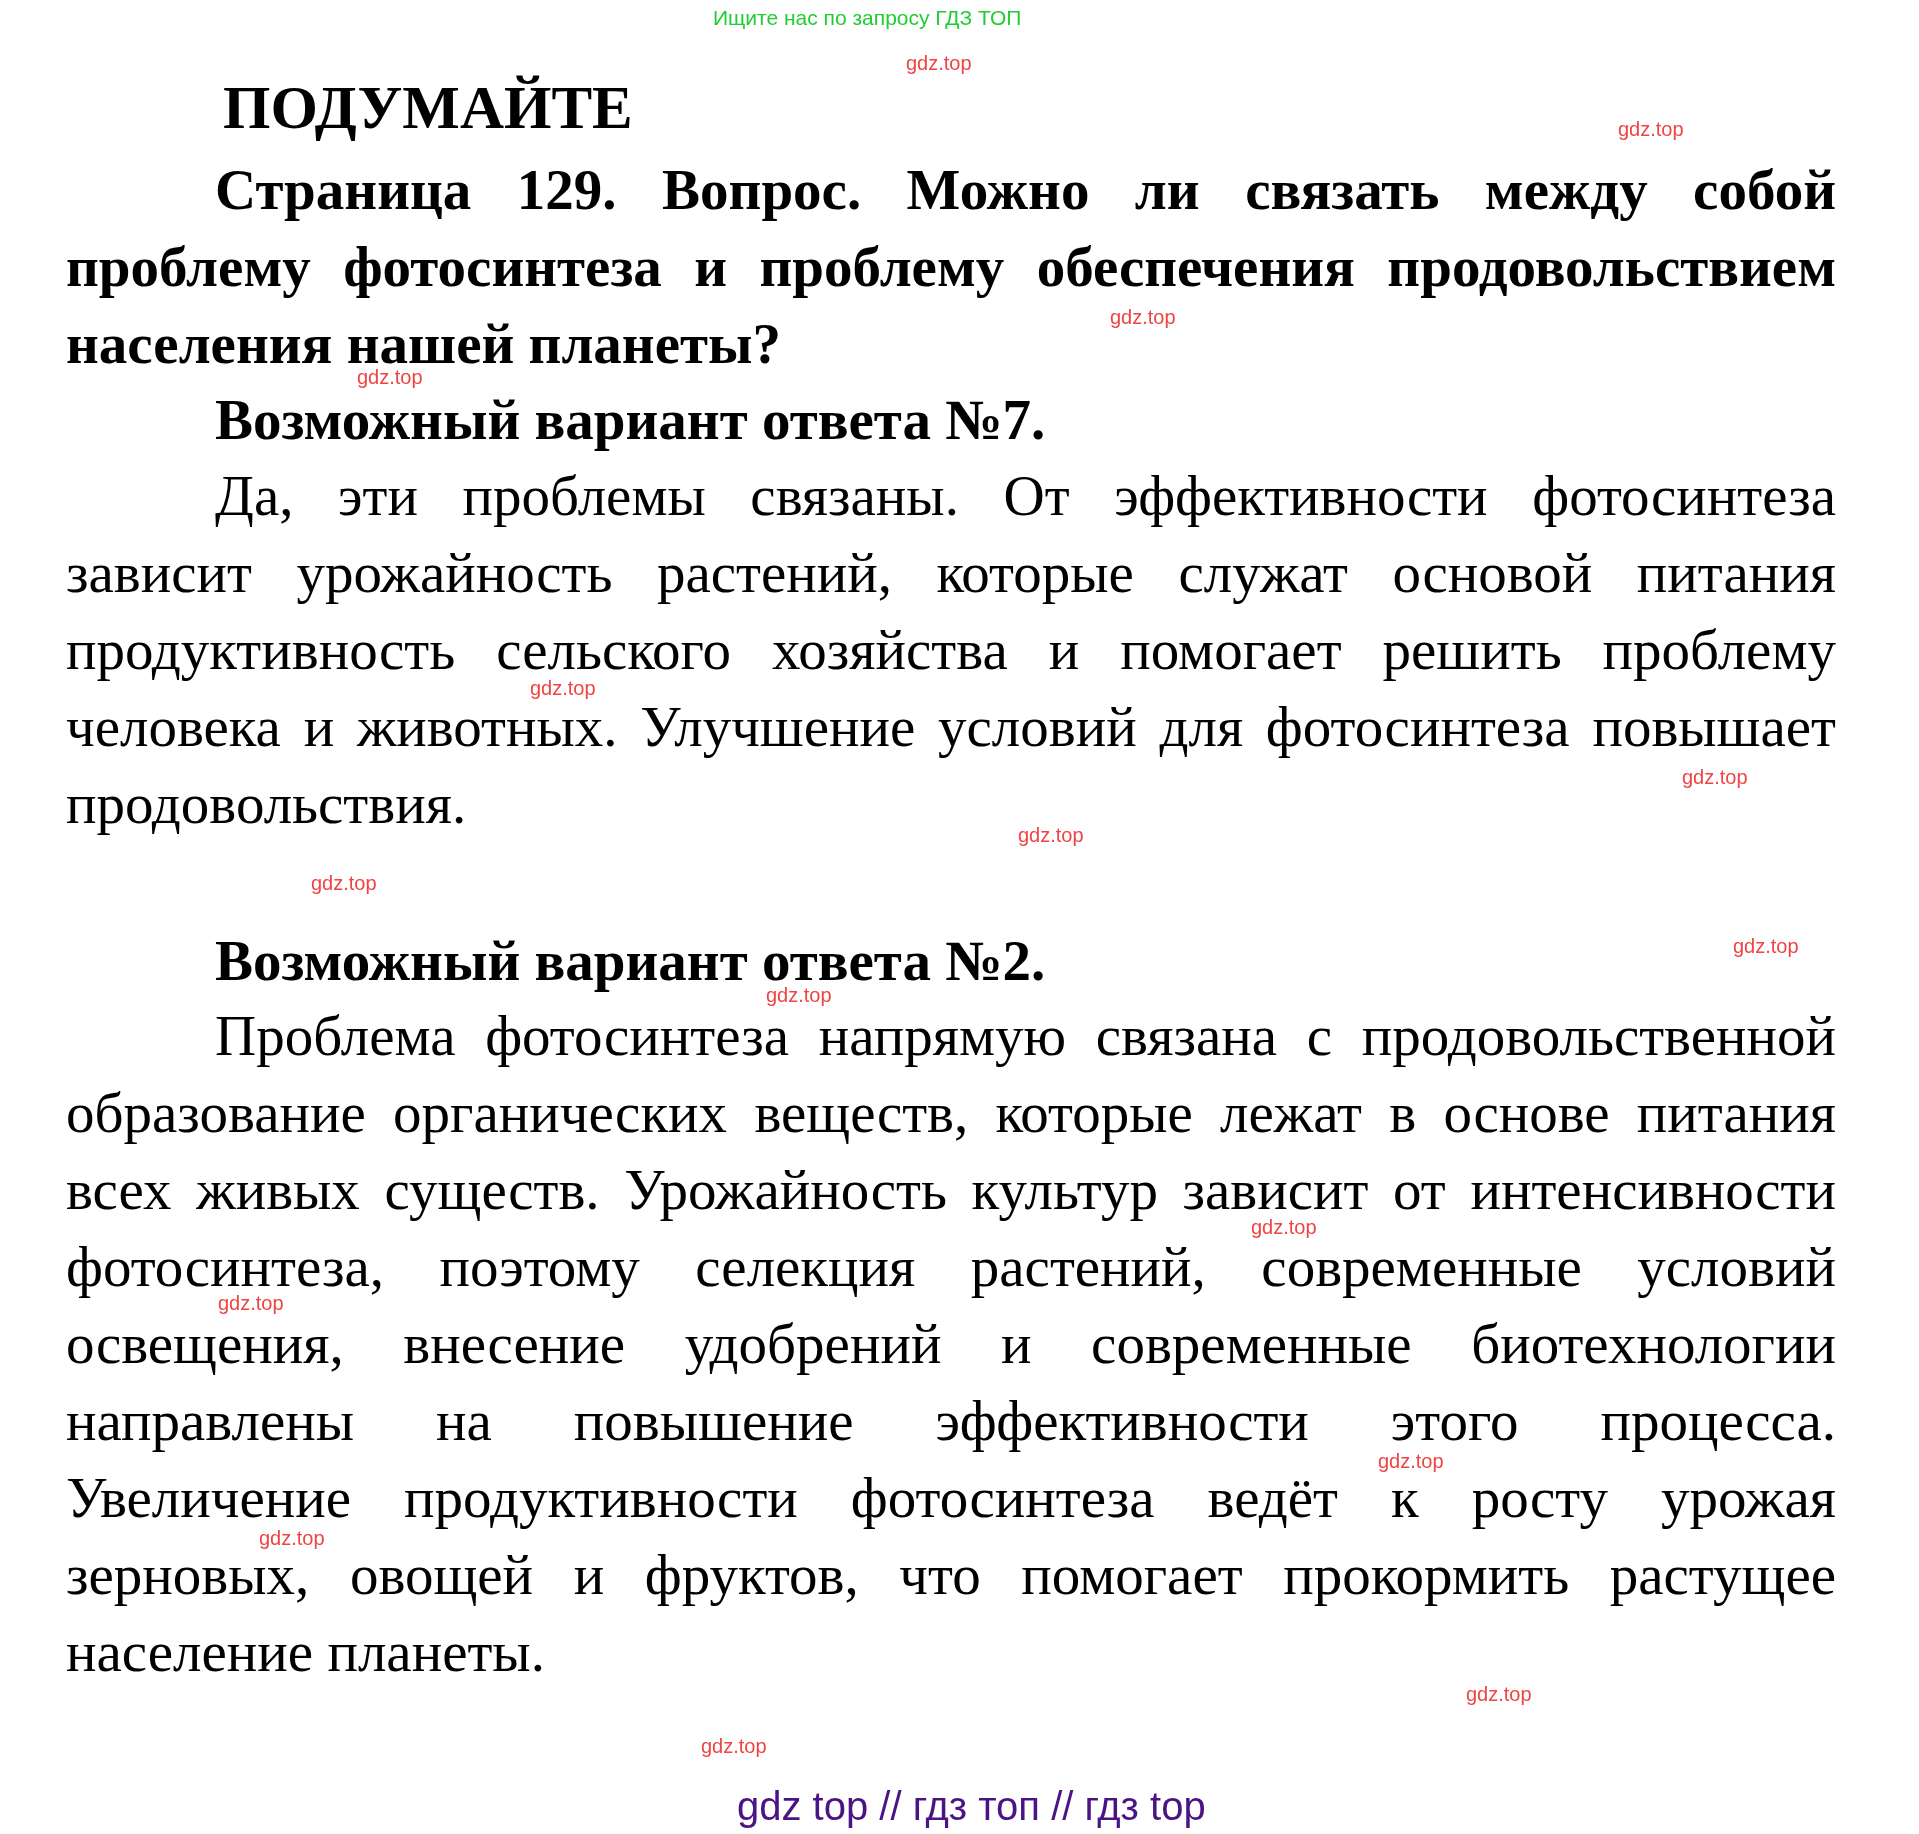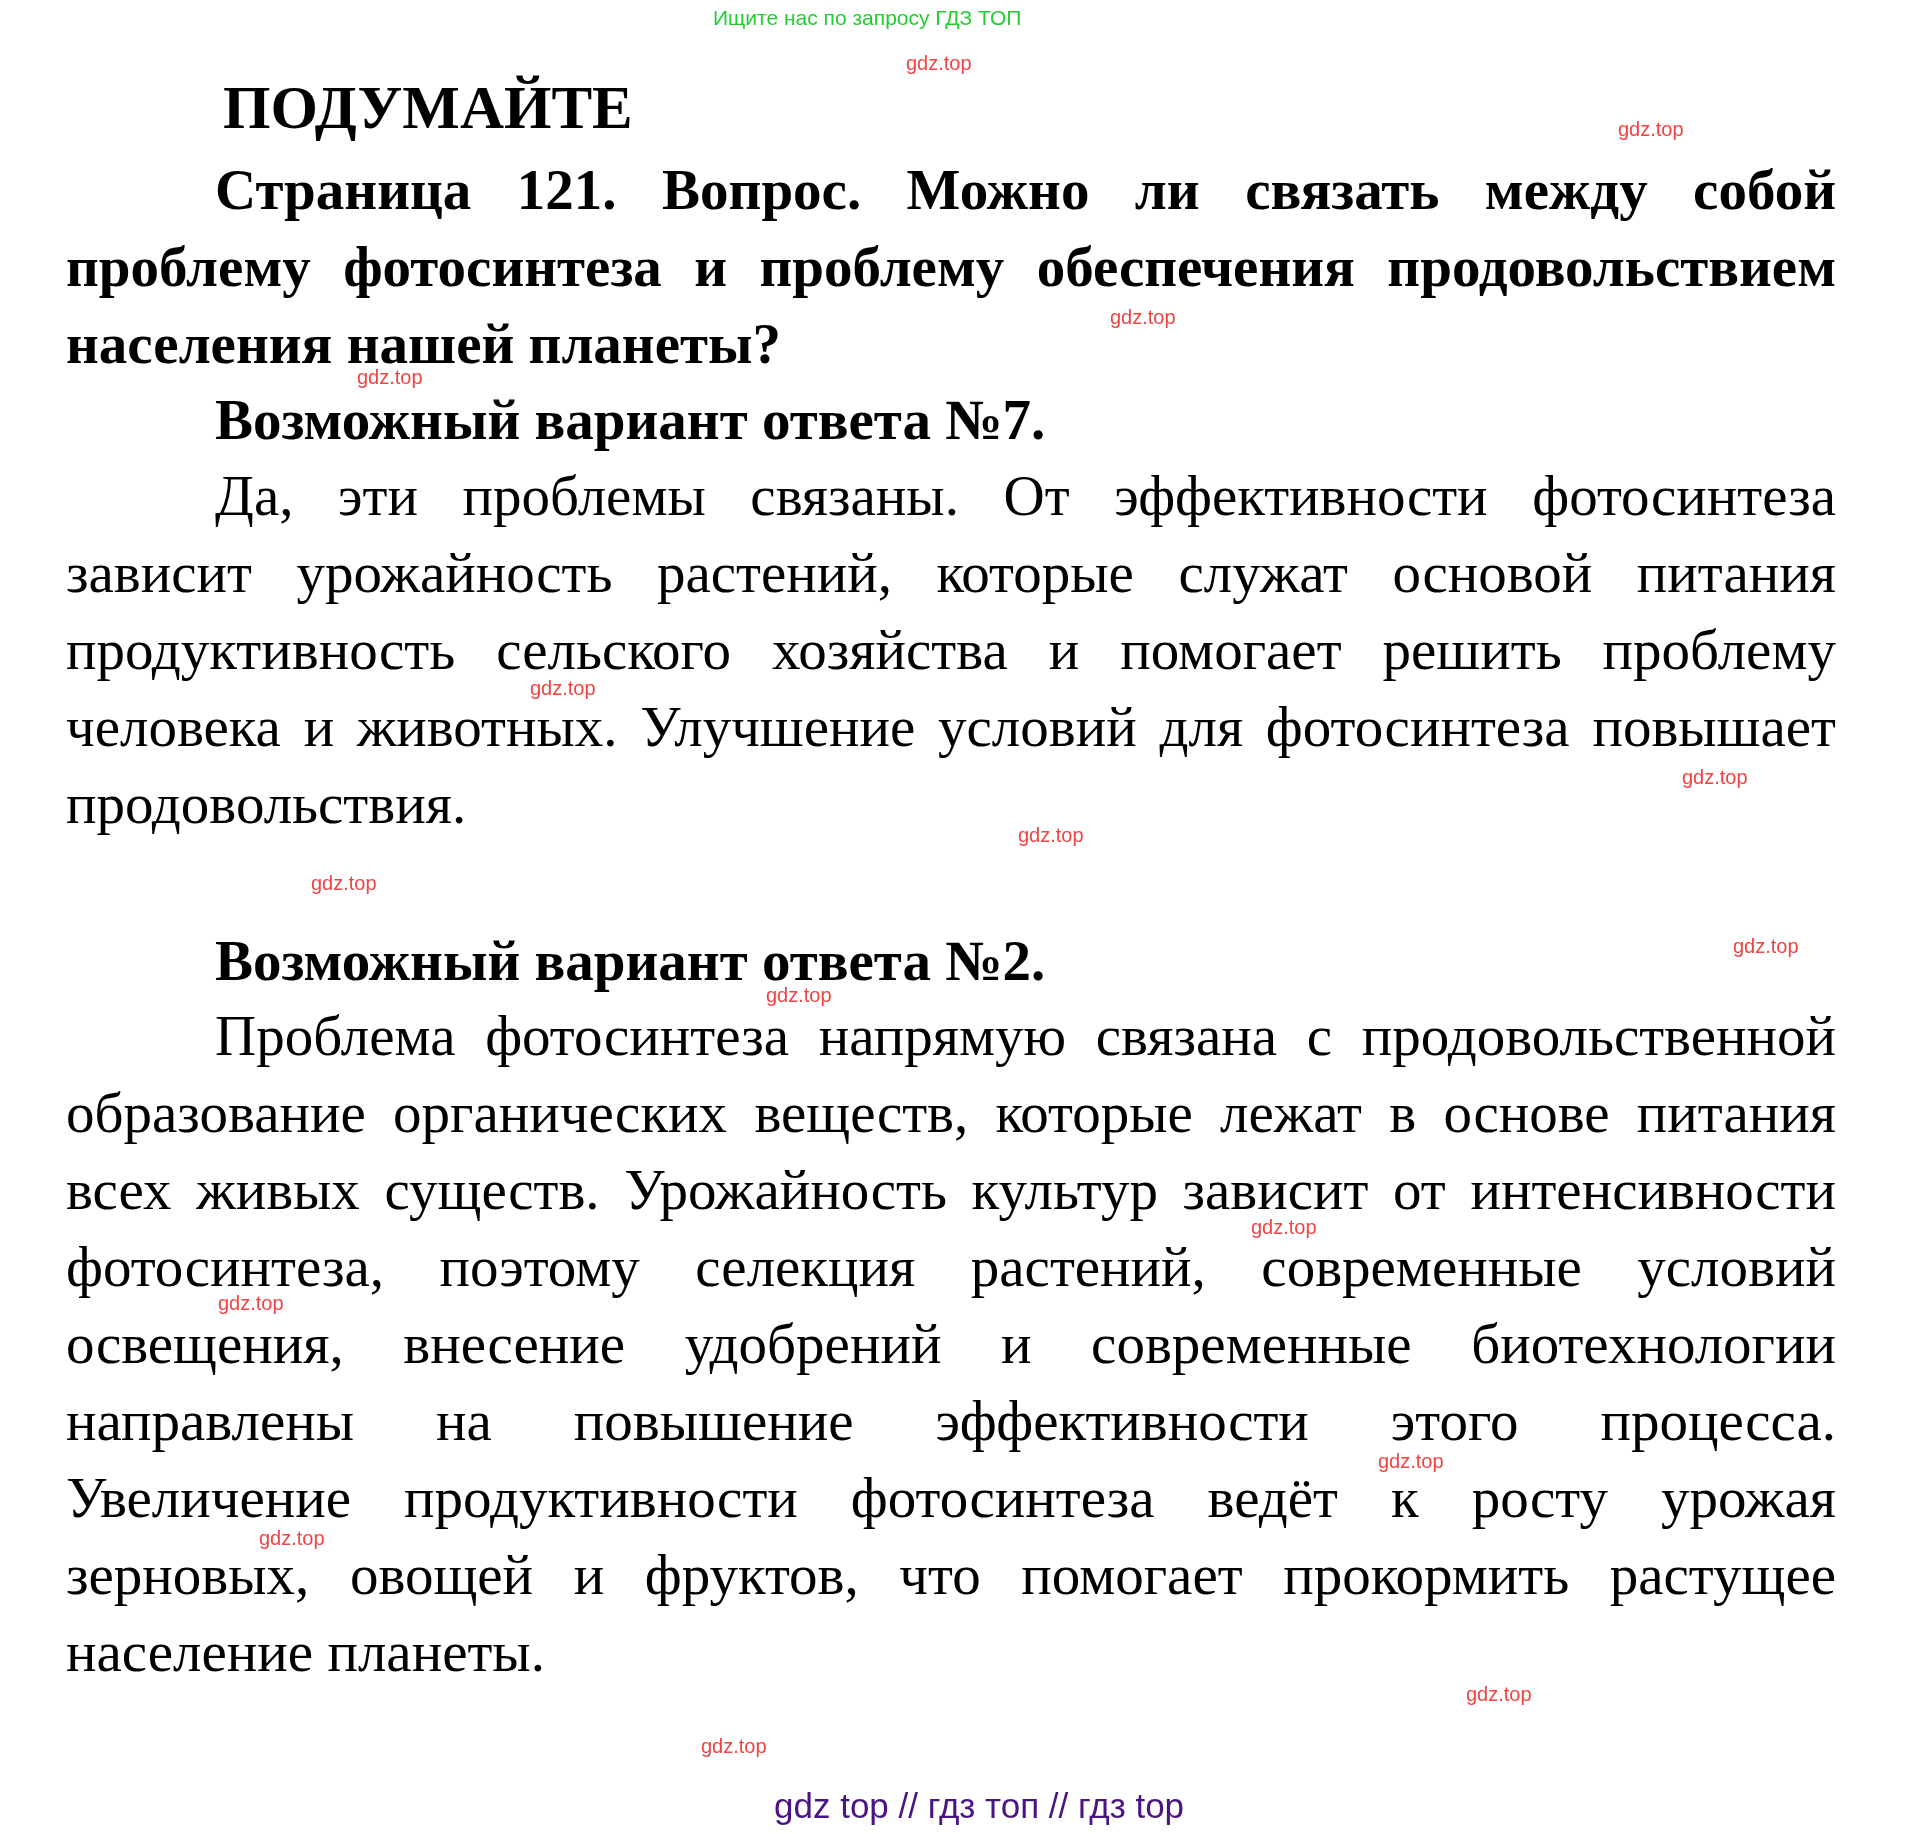--- a/index.html
+++ b/index.html
@@ -1,39 +1,39 @@
 <!DOCTYPE html>
 <html><head>
 <meta charset="utf-8">
 <style>
   html, body { margin: 0; padding: 0; background: #ffffff; }
   body { width: 1919px; height: 1834px; position: relative; overflow: hidden; color: #000; }
   .abs { position: absolute; }
   .serif { font-family: "Liberation Serif", "DejaVu Serif", serif; }
   .sans { font-family: "Liberation Sans", "DejaVu Sans", sans-serif; }
   .promo-top { left: 713px; top: 0px; font-size: 21px; line-height: 36px; white-space: nowrap; }
-  .promo-bottom { left: 737px; top: 1788px; font-size: 35px; line-height: 36px; white-space: nowrap; margin-left: 37px; }
+  .promo-bottom { left: 737px; top: 1788px; font-size: 40px; line-height: 36px; white-space: nowrap; }
   .title { left: 215px; top: 72px; font-size: 61px; line-height: 72px; font-weight: bold; white-space: nowrap; margin-left: 8px; }
   .block { left: 66px; width: 1770px; font-size: 57px; line-height: 77px; }
   .line { display: block; height: 77px; white-space: nowrap; overflow: visible; }
   .line.j { text-align: justify; text-align-last: justify; white-space: normal; height: 77px; overflow: hidden; }
   .line.indent { padding-left: 149px; }
   .bold { font-weight: bold; }
   .heading { left: 215px; font-size: 57px; line-height: 77px; font-weight: bold; white-space: nowrap; }
   .wm { font-size: 20px; line-height: 34px; color: #ef4444; white-space: nowrap; }
 </style>
 </head>
 <body>
 
 <div class="abs sans promo-top" style="color:#22cc33">Ищите нас по запросу ГДЗ ТОП</div>
 
 <div class="abs serif title">ПОДУМАЙТЕ</div>
 
 <div class="abs serif block bold" style="top:151px">
-  <span class="line j indent">Страница 121. Вопрос. Можно ли связать между собой</span>
+  <span class="line j indent">Страница 129. Вопрос. Можно ли связать между собой</span>
   <span class="line j">проблему фотосинтеза и проблему обеспечения продовольствием</span>
   <span class="line">населения нашей планеты?</span>
 </div>
 
 <div class="abs serif heading" style="top:381px">Возможный вариант ответа №7.</div>
 <div class="abs serif block" style="top:457px">
   <span class="line j indent">Да, эти проблемы связаны. От эффективности фотосинтеза</span>
   <span class="line j">зависит урожайность растений, которые служат основой питания</span>
   <span class="line j">продуктивность сельского хозяйства и помогает решить проблему</span>
   <span class="line j">человека и животных. Улучшение условий для фотосинтеза повышает</span>

